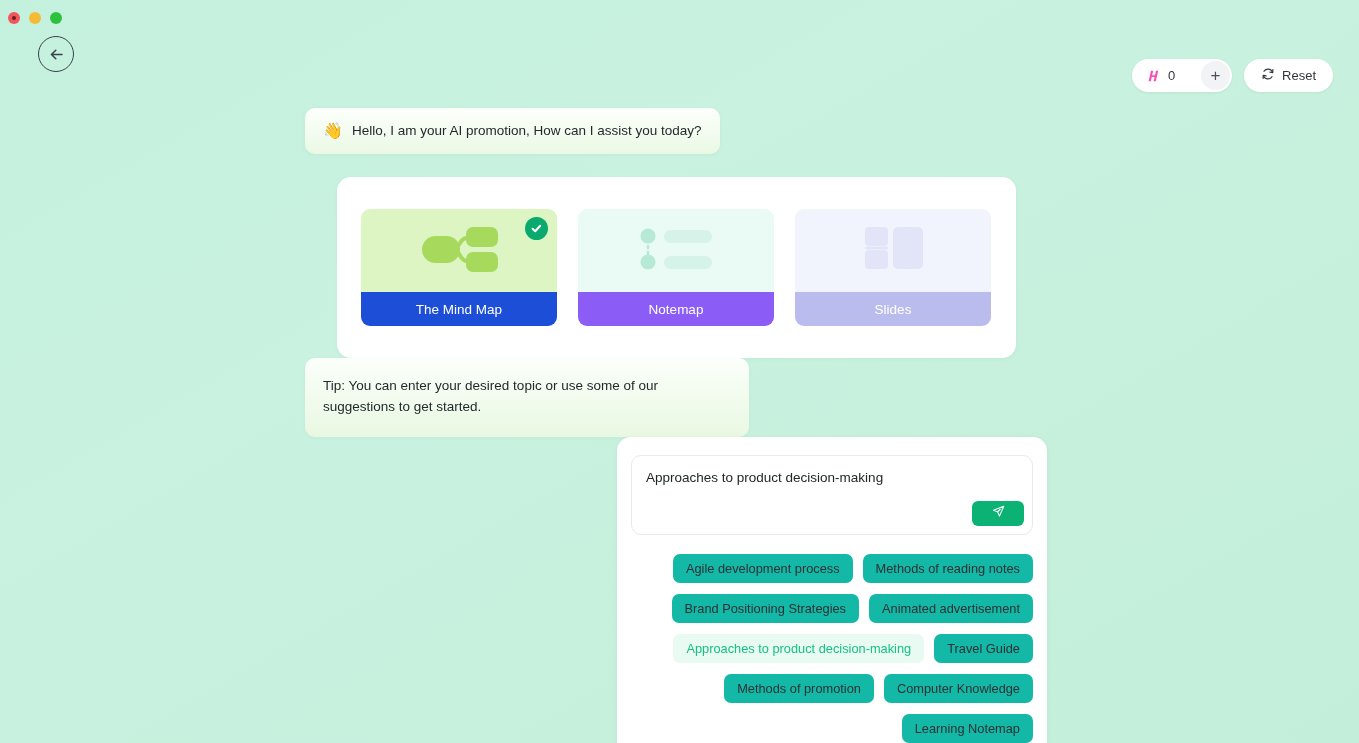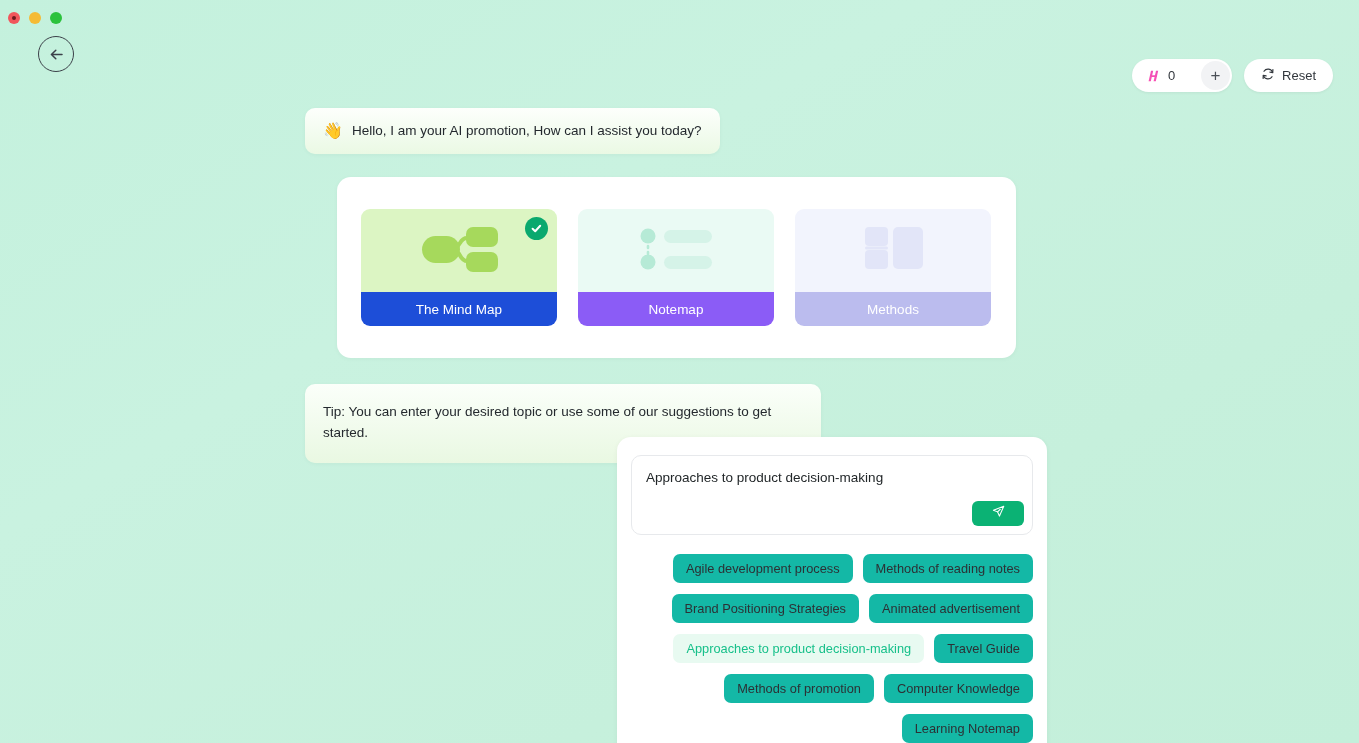--- a/index.html
+++ b/index.html
@@ -197,22 +197,21 @@
     width: 23px; height: 23px;
     border-radius: 50%;
     background: #0aa96e;
     display: flex;
     align-items: center;
     justify-content: center;
   }
 
   
   .tip-bubble {
-    margin-top: 26px;
-    width: 516px;
+    width: 444px;
     min-height: 63px;
     background: linear-gradient(180deg, #fbfffa 0%, #e9f8e2 100%);
     border-radius: 10px;
     padding: 18px 18px 20px 18px;
     box-shadow: 0 1px 4px rgba(0,0,0,0.04);
     font-size: 13.5px;
     color: #24292e;
   }
 
   
@@ -377,21 +376,21 @@
       <div class="mode-art">
         <span>
           <svg width="100" height="60" viewBox="0 0 100 60" fill="none">
             <rect x="22" y="8" width="23" height="19" rx="4" fill="#e2e5f8"></rect>
             <rect x="22" y="31" width="23" height="19" rx="4" fill="#e2e5f8"></rect>
             <rect x="22" y="27.5" width="23" height="3" rx="1.5" fill="#e2e5f8"></rect>
             <rect x="50" y="8" width="30" height="42" rx="5" fill="#e2e5f8"></rect>
           </svg>
         </span>
       </div>
-      <div class="mode-label">Methods</div>
+      <div class="mode-label">Slides</div>
     </div>
 
   </div>
 
   
   <div class="tip-bubble bubble">
     <span>Tip: You can enter your desired topic or use some of our suggestions to get started.</span>
   </div>
 
 </div>

